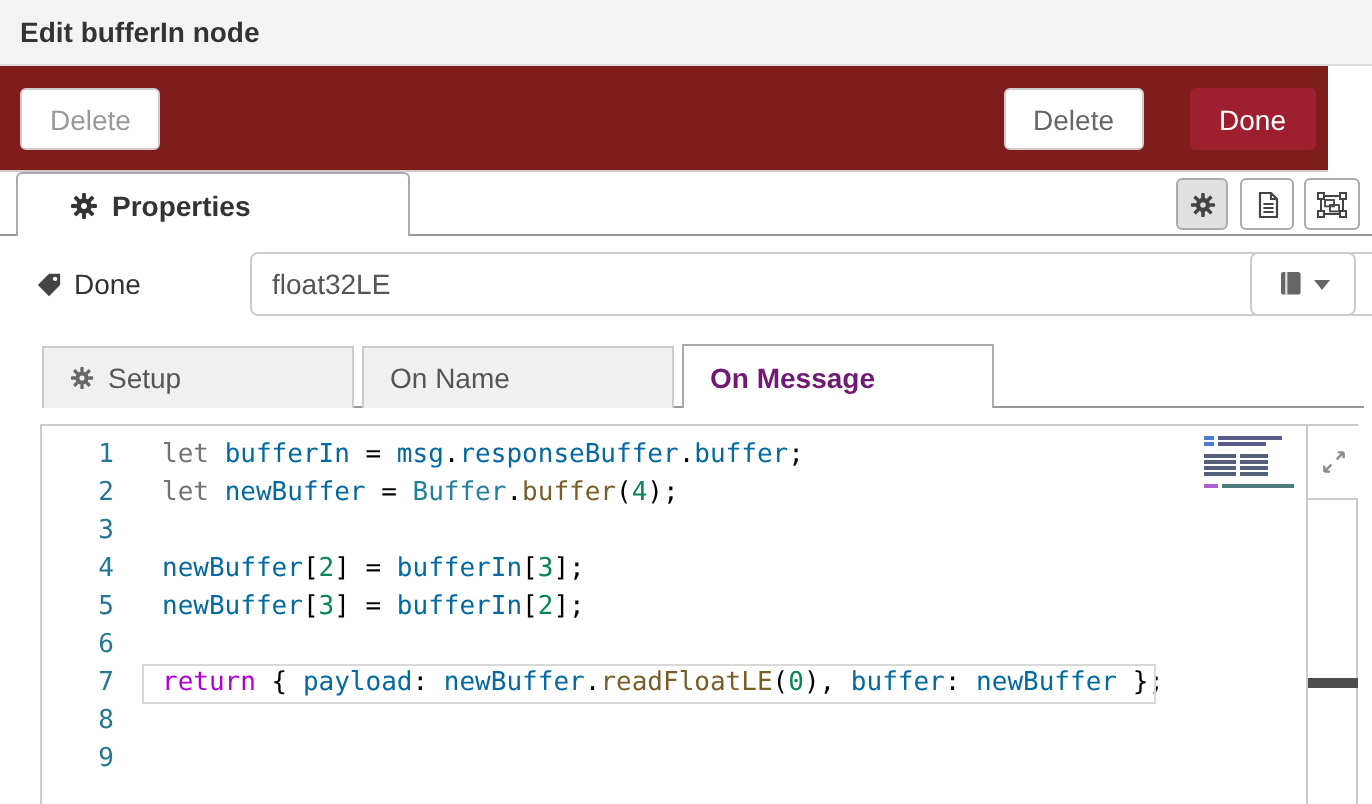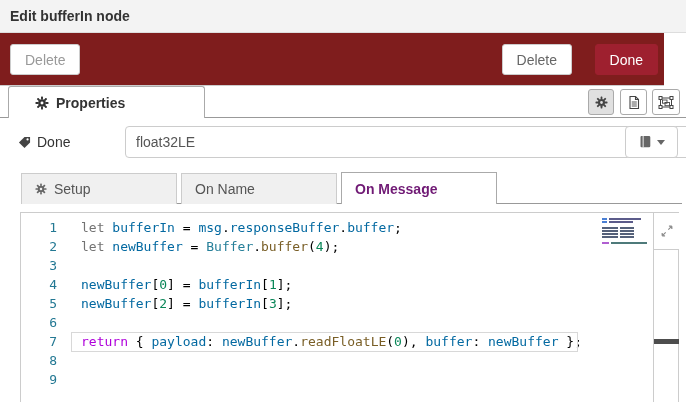--- a/index.html
+++ b/index.html
@@ -215,22 +215,22 @@
         <div class="ln">5</div>
         <div class="ln">6</div>
         <div class="ln">7</div>
         <div class="ln">8</div>
         <div class="ln">9</div>
       </div>
     <div class="codepane">
         <div class="code-line"><span class="tk-kw">let</span><span class="tk-pln"> </span><span class="tk-var">bufferIn</span><span class="tk-pln"> = </span><span class="tk-var">msg</span><span class="tk-pln">.</span><span class="tk-var">responseBuffer</span><span class="tk-pln">.</span><span class="tk-var">buffer</span><span class="tk-pln">;</span></div>
         <div class="code-line"><span class="tk-kw">let</span><span class="tk-pln"> </span><span class="tk-var">newBuffer</span><span class="tk-pln"> = </span><span class="tk-cls">Buffer</span><span class="tk-pln">.</span><span class="tk-fn">buffer</span><span class="tk-pln">(</span><span class="tk-num">4</span><span class="tk-pln">);</span></div>
         <div class="code-line"></div>
-        <div class="code-line"><span class="tk-var">newBuffer</span><span class="tk-pln">[</span><span class="tk-num">0</span><span class="tk-pln">] = </span><span class="tk-var">bufferIn</span><span class="tk-pln">[</span><span class="tk-num">1</span><span class="tk-pln">];</span></div>
         <div class="code-line"><span class="tk-var">newBuffer</span><span class="tk-pln">[</span><span class="tk-num">2</span><span class="tk-pln">] = </span><span class="tk-var">bufferIn</span><span class="tk-pln">[</span><span class="tk-num">3</span><span class="tk-pln">];</span></div>
+        <div class="code-line"><span class="tk-var">newBuffer</span><span class="tk-pln">[</span><span class="tk-num">3</span><span class="tk-pln">] = </span><span class="tk-var">bufferIn</span><span class="tk-pln">[</span><span class="tk-num">2</span><span class="tk-pln">];</span></div>
         <div class="code-line"></div>
         <div class="code-line current"><span class="tk-ctrl">return</span><span class="tk-pln"> { </span><span class="tk-var">payload</span><span class="tk-pln">: </span><span class="tk-var">newBuffer</span><span class="tk-pln">.</span><span class="tk-fn">readFloatLE</span><span class="tk-pln">(</span><span class="tk-num">0</span><span class="tk-pln">), </span><span class="tk-var">buffer</span><span class="tk-pln">: </span><span class="tk-var">newBuffer</span><span class="tk-pln"> };</span></div>
       </div>
 
     <div class="minimap">
       <div class="mm-row">
           <span class="mm-seg" style="width:5px;background:#4a7fd4"></span>
           <span class="mm-seg" style="width:32px;background:#5b5b8a"></span>
         </div>
       <div class="mm-row">

